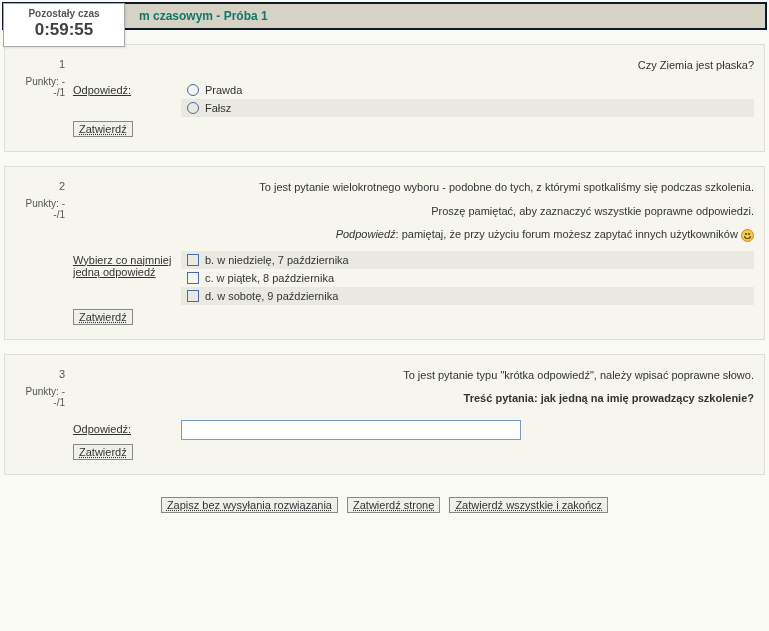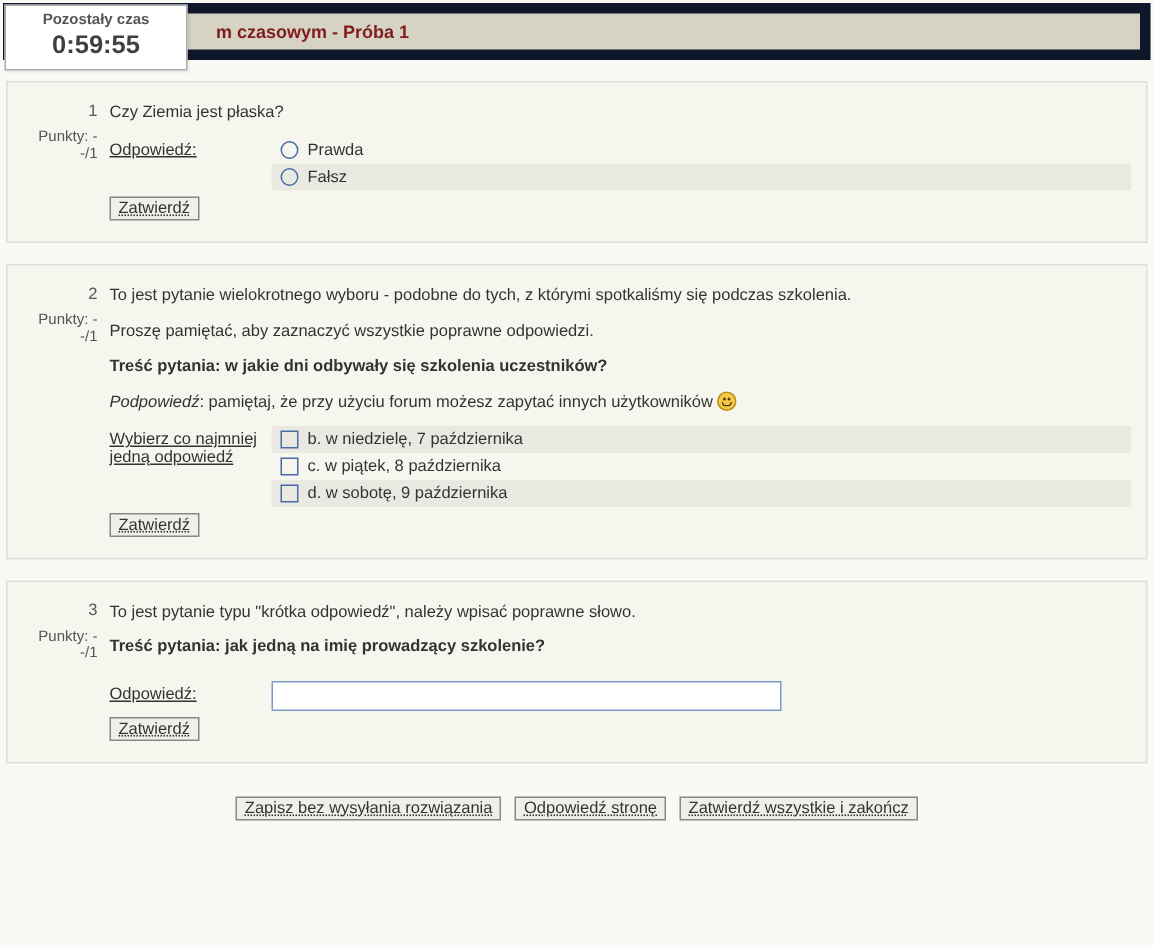--- a/index.html
+++ b/index.html
@@ -29,25 +29,25 @@
     color: #555;
     margin-bottom: 1px;
   }
   .timer-value {
     font-size: 17px;
     font-weight: bold;
     color: #404040;
   }
   .header-bar {
     background: #d6d3c4;
-    border: 7px solid #0f172a;
+    border: 2px solid #0f172a;
     padding: 5px 8px 5px 135px;
     font-size: 12px;
     font-weight: bold;
-    color: #7f1d1d;
+    color: #0f766e;
     margin: 2px;
   }
   .question-block {
     border: 1px solid #ddd;
     background: #f6f6ef;
     margin: 14px 4px;
     padding: 13px 10px 14px;
     display: flex;
   }
   .q-meta {
@@ -61,21 +61,21 @@
   .q-num {
     display: block;
     margin-bottom: 6px;
     font-size: 11px;
   }
   .q-body {
     flex: 1;
     font-size: 11px;
     color: #333;
   }
-  .q-body p { margin-bottom: 8px; line-height: 1.4; }
+  .q-body p { margin-bottom: 8px; line-height: 1.4; text-align: right; }
   .q-body strong { font-weight: bold; }
   .q-body em { font-style: italic; }
   .answer-row {
     display: flex;
     margin-top: 8px;
   }
   .answer-label {
     width: 108px;
     flex-shrink: 0;
     padding-top: 3px;
@@ -193,21 +193,20 @@
 </div>
 
 <div class="question-block">
   <div class="q-meta">
     <span class="q-num">2</span>
     <span>Punkty: --/1</span>
   </div>
   <div class="q-body">
     <p>To jest pytanie wielokrotnego wyboru - podobne do tych, z którymi spotkaliśmy się podczas szkolenia.</p>
     <p>Proszę pamiętać, aby zaznaczyć wszystkie poprawne odpowiedzi.</p>
-    <p><strong>Treść pytania: w jakie dni odbywały się szkolenia uczestników?</strong></p>
     <p>
       <em>Podpowiedź</em><span>: pamiętaj, że przy użyciu forum możesz zapytać innych użytkowników </span><span class="smiley"><span class="smiley-mouth"></span></span>
     </p>
     <div class="answer-row">
       <div class="answer-label">Wybierz co najmniej jedną odpowiedź</div>
       <div class="answer-options">
         <div class="opt alt">
           <span class="checkbox"></span>
           <span>b. w niedzielę, 7 października</span>
         </div>
@@ -238,15 +237,15 @@
       <div class="answer-options">
         <input type="text" class="text-input" style="">
       </div>
     </div>
     <span class="btn">Zatwierdź</span>
   </div>
 </div>
 
 <div class="footer-buttons">
   <span class="btn">Zapisz bez wysyłania rozwiązania</span>
-  <span class="btn">Odpowiedź stronę</span>
+  <span class="btn">Zatwierdź stronę</span>
   <span class="btn">Zatwierdź wszystkie i zakończ</span>
 </div>
 
 </body></html>

